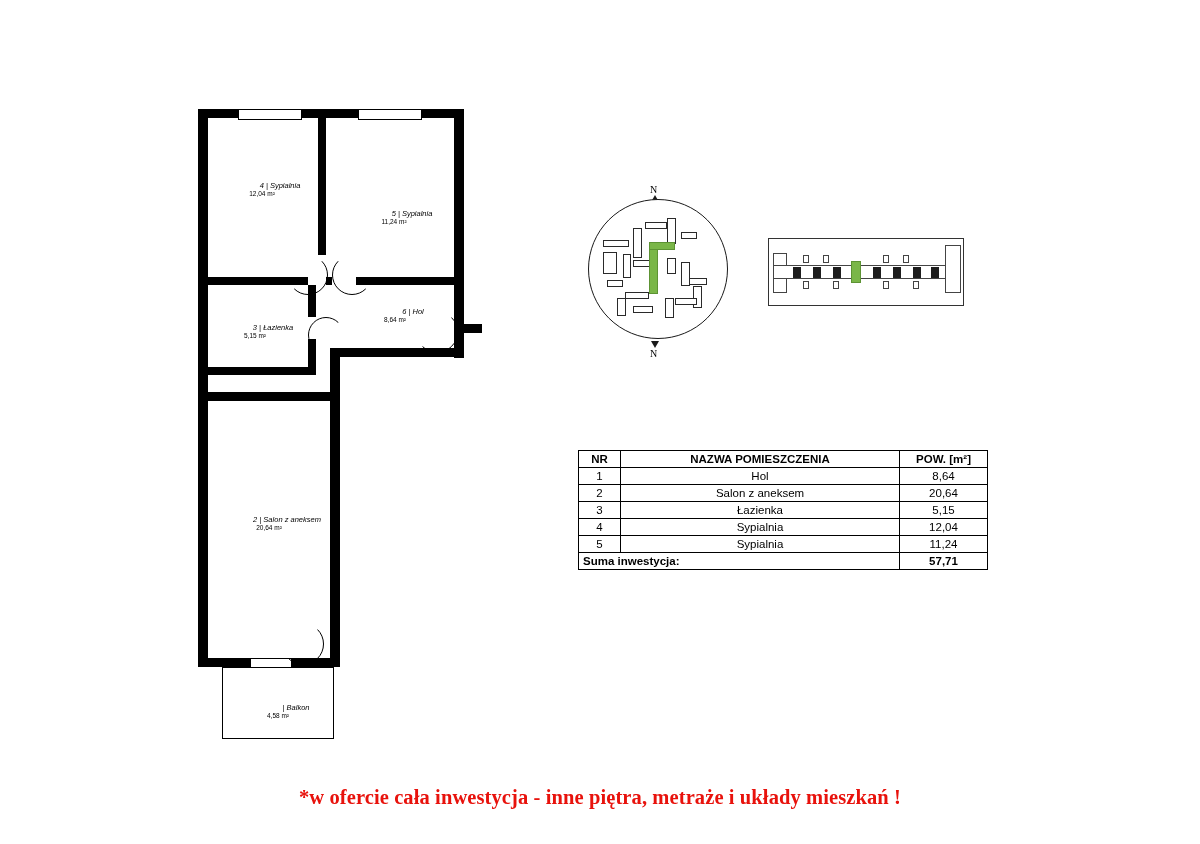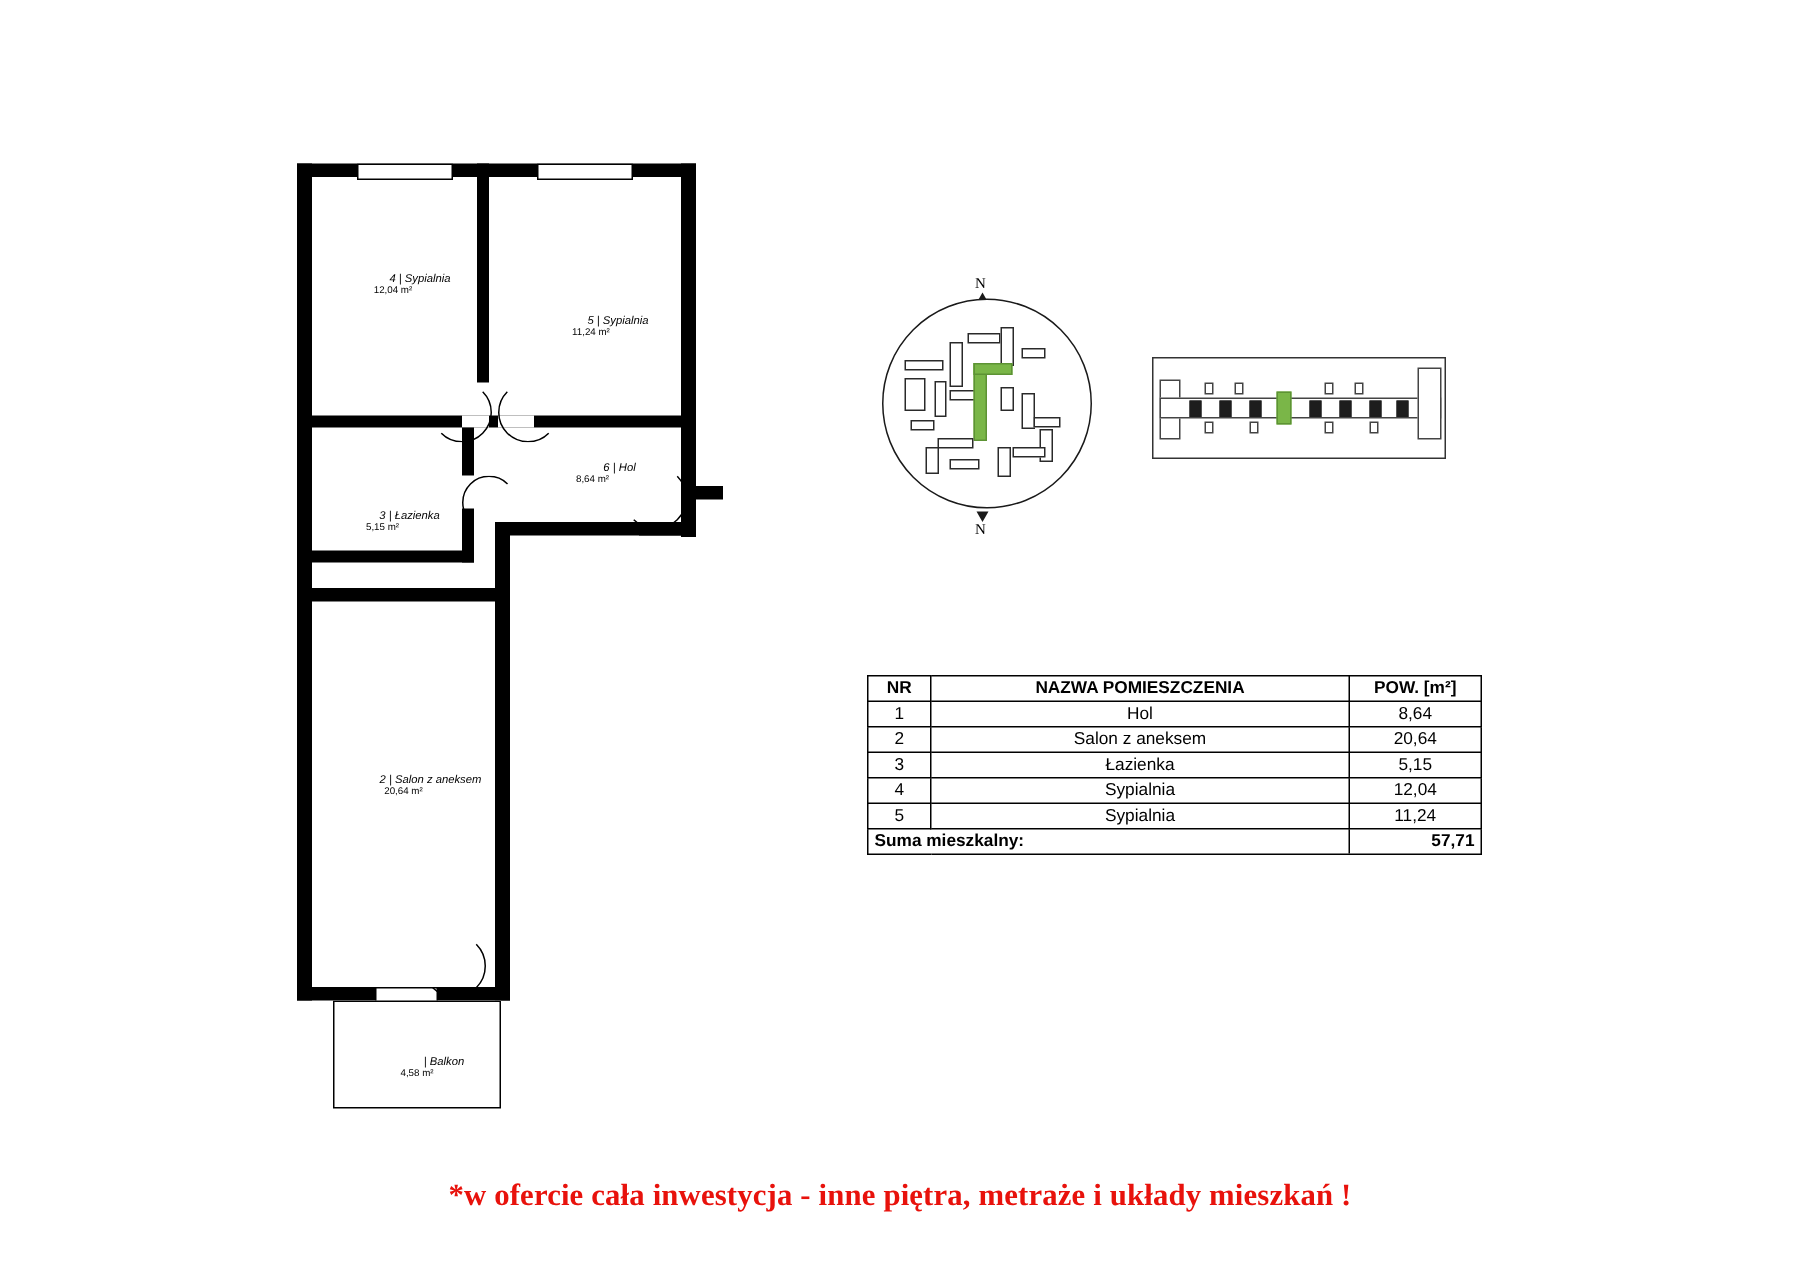--- a/index.html
+++ b/index.html
@@ -159,21 +159,21 @@
     font-weight: bold;
     text-align: left;
     border-right: none;
     border-left: none;
   }
   .row-section td.nb-left { border-left: 1px solid #000; }
   .row-sum td {
     font-weight: bold;
   }
   .row-sum .sum-label { text-align: left; border-right: none; }
-  .row-sum .sum-val { text-align: right; margin-top: 37px; }
+  .row-sum .sum-val { text-align: center; margin-top: 37px; }
 
   
   #footer-note {
     position: absolute;
     left: 0;
     right: 0;
     top: 786px;
     text-align: center;
     color: #e8120c;
     font-weight: bold;
@@ -234,21 +234,21 @@
       <span class="rl-area">12,04 m²</span>
     </div>
     <div class="room-label" style="left:148px; top:86px; width:112px;margin-top:28px;">
       <span class="rl-name">5 | Sypialnia</span>
       <span class="rl-area">11,24 m²</span>
     </div>
     <div class="room-label" style="left:150px; top:212px; width:110px;">
       <span class="rl-name">6 | Hol</span>
       <span class="rl-area">8,64 m²</span>
     </div>
-    <div class="room-label" style="left:12px; top:244px; width:106px;">
+    <div class="room-label" style="left:12px; top:228px; width:106px;">
       <span class="rl-name">3 | Łazienka</span>
       <span class="rl-area">5,15 m²</span>
     </div>
     <div class="room-label" style="left:16px; top:420px; width:126px;">
       <span class="rl-name">2 | Salon z aneksem</span>
       <span class="rl-area">20,64 m²</span>
     </div>
     <div class="room-label" style="left:34px; top:608px; width:108px;">
       <span class="rl-name">| Balkon</span>
       <span class="rl-area">4,58 m²</span>
@@ -336,21 +336,21 @@
           <td class="col-nr">4</td>
           <td class="col-name">Sypialnia</td>
           <td class="col-pow">12,04</td>
         </tr>
         <tr>
           <td class="col-nr">5</td>
           <td class="col-name">Sypialnia</td>
           <td class="col-pow">11,24</td>
         </tr>
         <tr class="row-sum">
-          <td class="sum-label" colspan="2">Suma mieszkalny:</td>
+          <td class="sum-label" colspan="2">Suma inwestycja:</td>
           <td class="sum-val">57,71</td>
         </tr>
       </tbody>
     </table>
   </div>
 
   <div id="footer-note">*w ofercie cała inwestycja - inne piętra, metraże i układy mieszkań !</div>
 
 </div>
 

